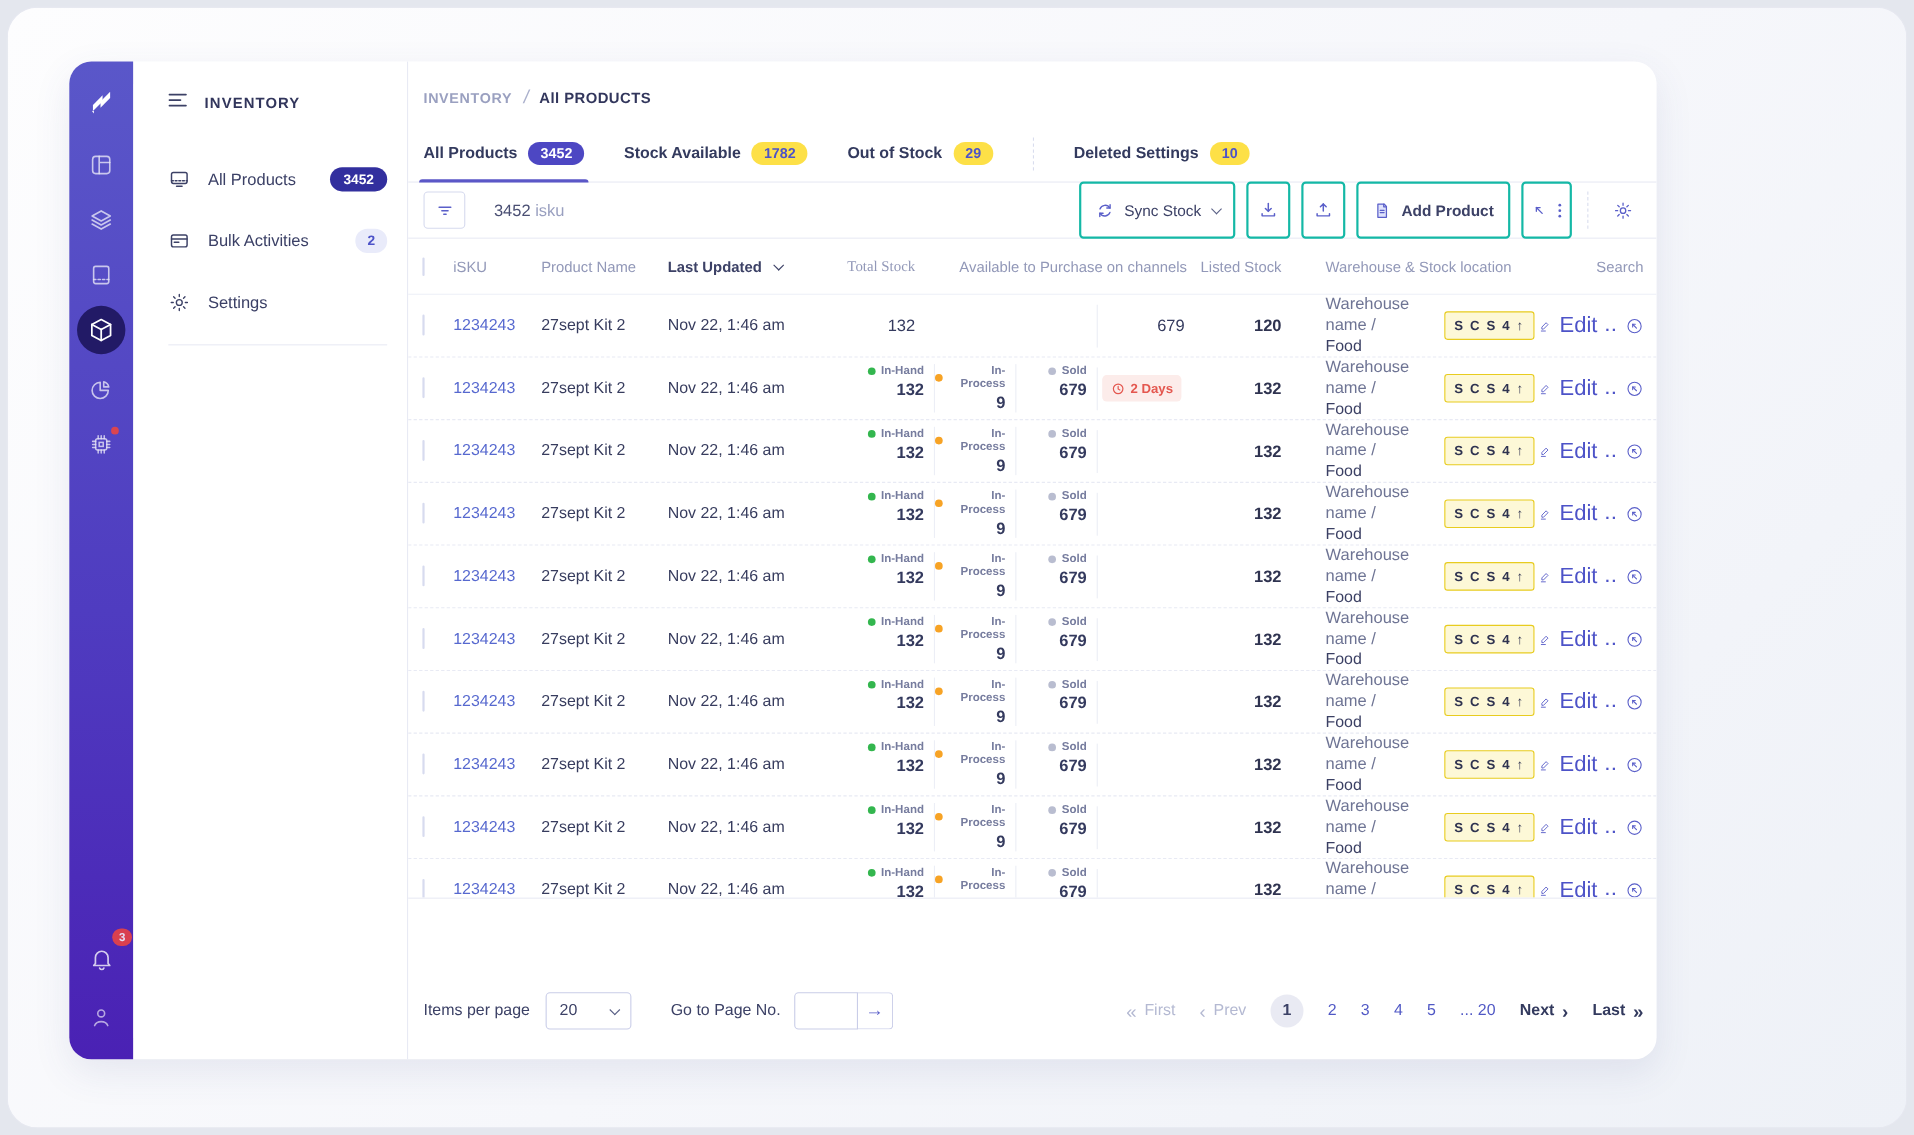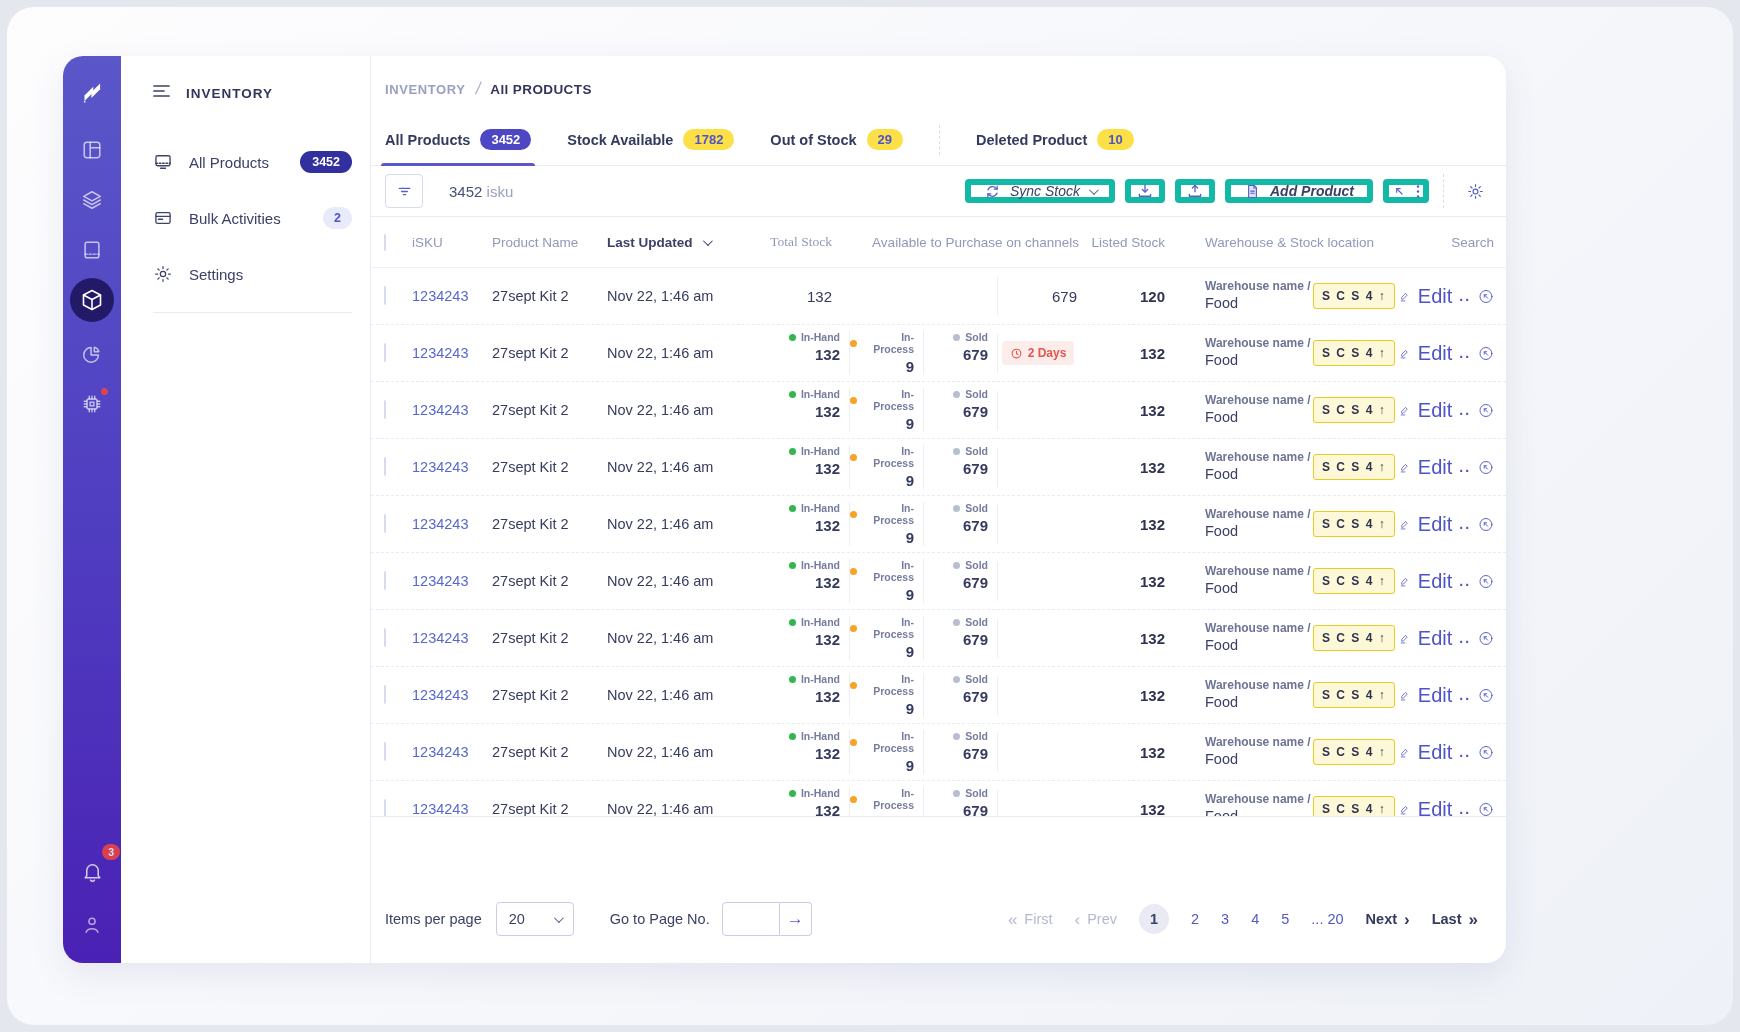--- a/index.html
+++ b/index.html
@@ -64,22 +64,22 @@
   .searchbox { width:250px; height:34px; border:1px solid #d6daee; border-radius:4px;
                display:flex; align-items:center; gap:8px; padding:0 10px; }
   .searchbox input { border:none; outline:none; flex:1; font-size:14px; color:#3c4166; font-family:inherit; background:transparent; }
   .searchbox input::placeholder { color:#9aa0c0; }
   .icon-btn { height:34px; min-width:38px; border:1px solid #d6daee; border-radius:4px; background:#fff;
               display:flex; align-items:center; justify-content:center; cursor:pointer; }
   .result { margin-left:16px; font-size:15px; }
   .result .num { color:#4a4f73; }
   .result .unit { color:#9aa0c0; }
   .tb-right { margin-left:auto; display:flex; align-items:center; gap:10px; }
-  .btn { height:24px; border:6px solid #14b8a6; border-radius:4px; background:#fff; display:flex;
-         align-items:center; gap:9px; padding:0 13px; font-size:14px; color:#3c4166; cursor:pointer;font-style:italic; }
+  .btn { height:52px; border:2px solid #14b8a6; border-radius:4px; background:#fff; display:flex;
+         align-items:center; gap:9px; padding:0 13px; font-size:14px; color:#3c4166; cursor:pointer; }
   .btn .b-lbl { font-size:14px; color:#3c4166; }
   .btn-primary .b-lbl { font-weight:600; }
   .sq { width:40px; padding:0; justify-content:center; }
   .chev { width:7px; height:7px; border-right:1.6px solid #595f85; border-bottom:1.6px solid #595f85;
           transform:rotate(45deg) translateY(-2px); display:inline-block; }
   .vdash { width:1px; height:34px; border-left:1px dashed #d9ddee; margin:0 4px; }
   .gear-btn { width:34px; height:34px; display:flex; align-items:center; justify-content:center; cursor:pointer; }
 
   
   .thead { height:51px; display:flex; align-items:center; padding:0 13px; border-bottom:1px solid #eef0f8;
@@ -113,31 +113,31 @@
   .stat .s-val { font-size:15px; color:#343a5e; margin-top:3px; }
   .c-flag { width:82px; display:flex; justify-content:center; }
   .delay { display:flex; align-items:center; gap:5px; background:#fcecea; border-radius:4px; padding:5px 8px;
            font-size:12px; font-weight:600; color:#e4574f; }
   .simple-stock { width:342px; display:flex; align-items:center; }
   .simple-stock .sv-total { width:95px; text-align:right; font-size:15px; color:#343a5e; }
   .simple-stock .sv-avail { flex:1; text-align:right; font-size:15px; color:#343a5e; padding-right:2px; }
   .row:not(.simple) .simple-stock { display:none; }
   .c-listed { width:86px; text-align:right; font-size:15px; font-weight:bold; color:#2f3350; }
   .c-wh { width:148px; padding-left:40px; line-height:1.25; }
-  .c-wh .w1 { font-size:12px; color:#6e7494;font-weight:bold; }
+  .c-wh .w1 { font-size:15px; color:#6e7494; }
   .c-wh .w2 { font-size:14.5px; color:#3a3f63; }
   .c-loc { width:86px; display:flex; justify-content:flex-start; }
   .loc-badge { border:1.5px solid #e8cc1f; background:#fdf8d7; border-radius:3px; padding:5px 8px;
                font-size:12px; font-weight:bold; color:#2f3350; letter-spacing:1.5px; white-space:nowrap; cursor:pointer; }
   .c-act { width:95px; display:flex; align-items:center; justify-content:flex-end; gap:7px; }
   .edit-lbl { font-size:20px; color:#4d53c8; cursor:pointer; }
   .dots2 { font-size:14px; font-weight:bold; color:#4d53c8; letter-spacing:2px; cursor:pointer; }
 
   
-  .tfoot { height:145px; border-top:1px solid #e8eaf4; display:flex; align-items:center; padding:60px 28px 0 14px; }
+  .tfoot { height:145px; border-top:1px solid #e8eaf4; display:flex; align-items:center; padding:60px 12px 0 14px; }
   .f-lbl { font-size:14.5px; color:#3c4166; }
   .pp-select { width:78px; height:34px; border:1px solid #c9cde8; border-radius:4px; margin-left:14px;
                display:flex; align-items:center; justify-content:space-between; padding:0 12px; cursor:pointer;
                font-size:14.5px; color:#3c4166; }
   .goto-lbl { margin-left:36px; }
   .goto-wrap { display:flex; margin-left:12px; }
   .goto-input { width:58px; height:34px; border:1px solid #c9cde8; border-radius:4px 0 0 4px; outline:none;
                 font-size:14px; padding:0 8px; color:#3c4166; font-family:inherit; }
   .goto-btn { width:32px; height:34px; border:1px solid #c9cde8; border-left:none; border-radius:0 4px 4px 0;
               background:#fff; display:flex; align-items:center; justify-content:center; cursor:pointer;
@@ -276,21 +276,21 @@
         <div class="tab">
           <span class="t-lbl">Stock Available</span>
           <span class="pill">1782</span>
         </div>
         <div class="tab">
           <span class="t-lbl">Out of Stock</span>
           <span class="pill">29</span>
         </div>
         <div class="tab-div"></div>
         <div class="tab">
-          <span class="t-lbl">Deleted Product</span>
+          <span class="t-lbl">Deleted Settings</span>
           <span class="pill">10</span>
         </div>
       </div>
 
       <div class="toolbar">
         <div class="icon-btn">
           <svg width="17" height="17" viewBox="0 0 24 24" fill="none" stroke="#5a5fc9" stroke-width="1.9" stroke-linecap="round">
               <path d="M4.5 7.5h15M8 12h8M10.5 16.5h3"></path>
             </svg>
         </div>

